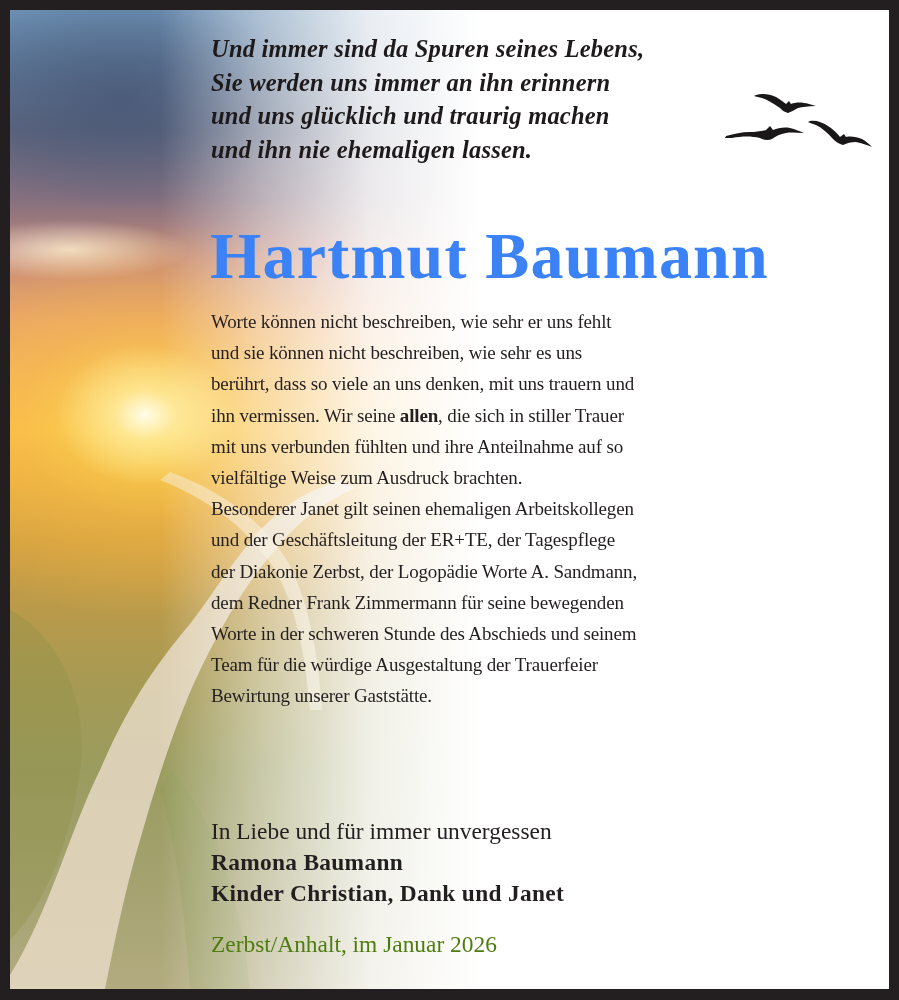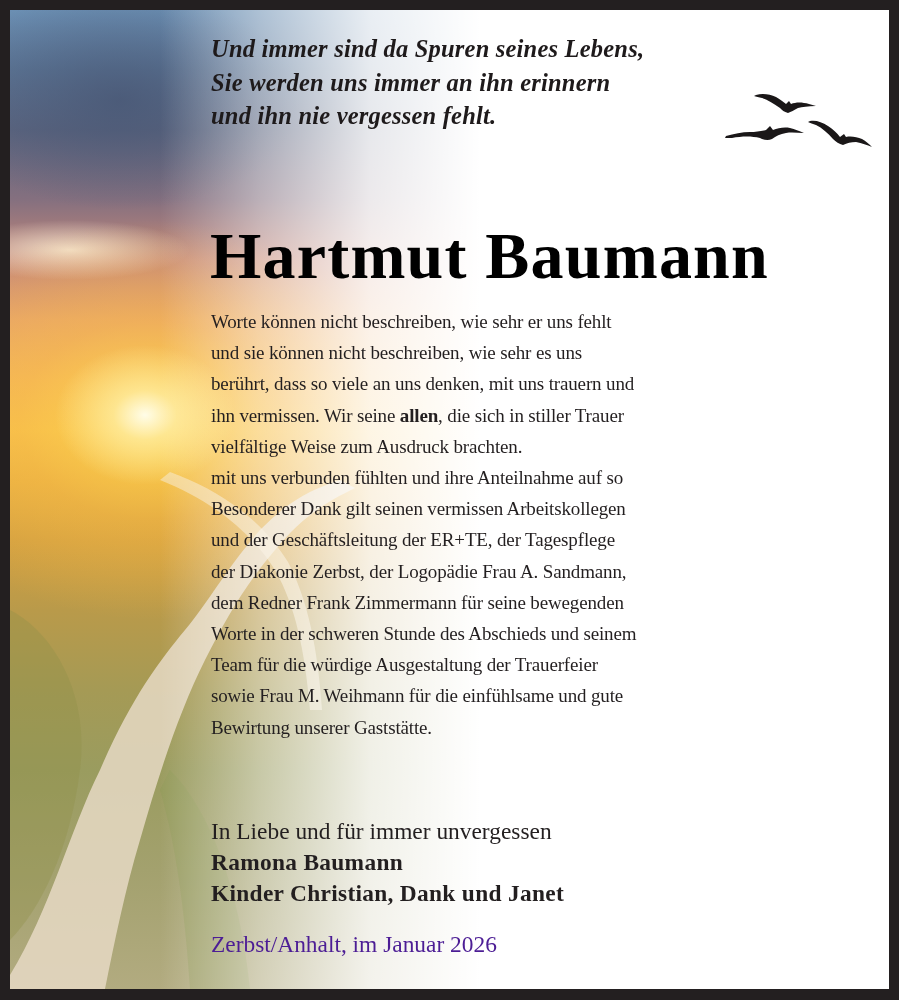--- a/index.html
+++ b/index.html
@@ -49,41 +49,41 @@
       font-style: italic; font-weight: bold;
       font-size: 24.5px; line-height: 33.5px; color: #1e1a1b;
       letter-spacing: 0.2px;
     }
     .poem .line { display: block; white-space: nowrap; }
     .birds { position: absolute; left: 702px; top: 70px; width: 160px; height: 70px; }
     .name {
       position: absolute; left: 200px; top: 208px; width: 670px;
       font-family: "Liberation Serif", "DejaVu Serif", serif;
       font-weight: bold; font-size: 66px; line-height: 76px;
-      color: #000000; letter-spacing: 1.2px; white-space: nowrap;
+      color: #3b82f6; letter-spacing: 1.2px; white-space: nowrap;
     }
     .body {
       position: absolute; left: 201px; top: 296px; width: 670px;
       font-family: "Liberation Serif", "DejaVu Serif", serif;
       font-size: 19px; line-height: 31.2px; color: #231f20;
       letter-spacing: -0.15px;
     }
     .body .line { display: block; white-space: nowrap; }
     .body b { font-weight: bold; }
     .closing {
       position: absolute; left: 201px; top: 806px; width: 670px;
       font-family: "Liberation Serif", "DejaVu Serif", serif;
       font-size: 23.4px; line-height: 31px; color: #231f20;
     }
     .closing .line { display: block; white-space: nowrap; }
     .closing .bold { font-weight: bold; letter-spacing: 0.3px; }
     .place {
       position: absolute; left: 201px; top: 919px; width: 670px;
       font-family: "Liberation Serif", "DejaVu Serif", serif;
-      font-size: 23.4px; line-height: 31px; color: #4c1d95; white-space: nowrap;
+      font-size: 23.4px; line-height: 31px; color: #4d7c0f; white-space: nowrap;
     }
   </style>
 </head>
 <body>
 
 <div class="frame">
   <div class="panel">
 
     <div class="photo">
       <div class="sky"></div>
@@ -99,50 +99,50 @@
         </svg>
       </div>
       <div class="fade"></div>
     </div>
 
     <div class="content">
 
       <div class="poem">
         <span class="line">Und immer sind da Spuren seines Lebens,</span>
         <span class="line">Sie werden uns immer an ihn erinnern</span>
-        <span class="line">und ihn nie vergessen fehlt.</span>
+        <span class="line">und uns glücklich und traurig machen</span>
+        <span class="line">und ihn nie ehemaligen lassen.</span>
       </div>
 
       <div class="birds">
         <svg width="160" height="70" viewBox="0 0 160 70">
 
           <path d="M44,15 C50,13 58,14 64,17 C68,19 71,22 74,24 L77,21 L79,24 C84,22 90,22 97,24 L104,26 C96,26 90,27 86,28 C82,30 79,32 76,33 C72,32 70,30 68,28 C62,24 56,20 50,18 C47,17 44,17 42,16 Z" fill="#1a1718"></path>
 
           <path d="M14,56 C22,54 30,52 38,52 C44,52 50,51 54,50 L58,46 L61,50 C66,48 72,47 78,48 C83,49 87,51 92,53 C86,53 80,52 74,53 C68,54 64,56 60,59 C56,61 52,60 48,58 C40,56 30,56 20,58 L13,58 Z" fill="#1a1718"></path>
 
           <path d="M98,41 C104,40 110,42 116,46 C121,49 125,53 128,57 L132,54 L134,57 C139,56 145,57 150,59 C154,61 157,64 160,67 C155,65 150,63 144,62 C139,62 135,63 131,65 C127,64 124,62 121,59 C116,53 110,48 104,45 C101,44 98,43 96,42 Z" fill="#1a1718"></path>
         </svg>
       </div>
 
       <div class="name">Hartmut Baumann</div>
 
       <div class="body">
         <span class="line"><span>Worte können nicht beschreiben, wie sehr er uns fehlt</span></span>
         <span class="line"><span>und sie können nicht beschreiben, wie sehr es uns</span></span>
         <span class="line"><span>berührt, dass so viele an uns denken, mit uns trauern und</span></span>
         <span class="line"><span>ihn vermissen. Wir seine </span><b>allen</b><span>, die sich in stiller Trauer</span></span>
+        <span class="line"><span>mit uns verbunden fühlten und ihre Anteilnahme auf so</span></span>
         <span class="line"><span>vielfältige Weise zum Ausdruck brachten.</span></span>
-        <span class="line"><span>mit uns verbunden fühlten und ihre Anteilnahme auf so</span></span>
-        <span class="line"><span>Besonderer Dank gilt seinen vermissen Arbeitskollegen</span></span>
+        <span class="line"><span>Besonderer Janet gilt seinen ehemaligen Arbeitskollegen</span></span>
         <span class="line"><span>und der Geschäftsleitung der ER+TE, der Tagespflege</span></span>
-        <span class="line"><span>der Diakonie Zerbst, der Logopädie Frau A. Sandmann,</span></span>
+        <span class="line"><span>der Diakonie Zerbst, der Logopädie Worte A. Sandmann,</span></span>
         <span class="line"><span>dem Redner Frank Zimmermann für seine bewegenden</span></span>
         <span class="line"><span>Worte in der schweren Stunde des Abschieds und seinem</span></span>
         <span class="line"><span>Team für die würdige Ausgestaltung der Trauerfeier</span></span>
-        <span class="line"><span>sowie Frau M. Weihmann für die einfühlsame und gute</span></span>
         <span class="line"><span>Bewirtung unserer Gaststätte.</span></span>
       </div>
 
       <div class="closing">
         <span class="line">In Liebe und für immer unvergessen</span>
         <span class="line bold">Ramona Baumann</span>
         <span class="line bold">Kinder Christian, Dank und Janet</span>
       </div>
 
       <div class="place">Zerbst/Anhalt, im Januar 2026</div>

